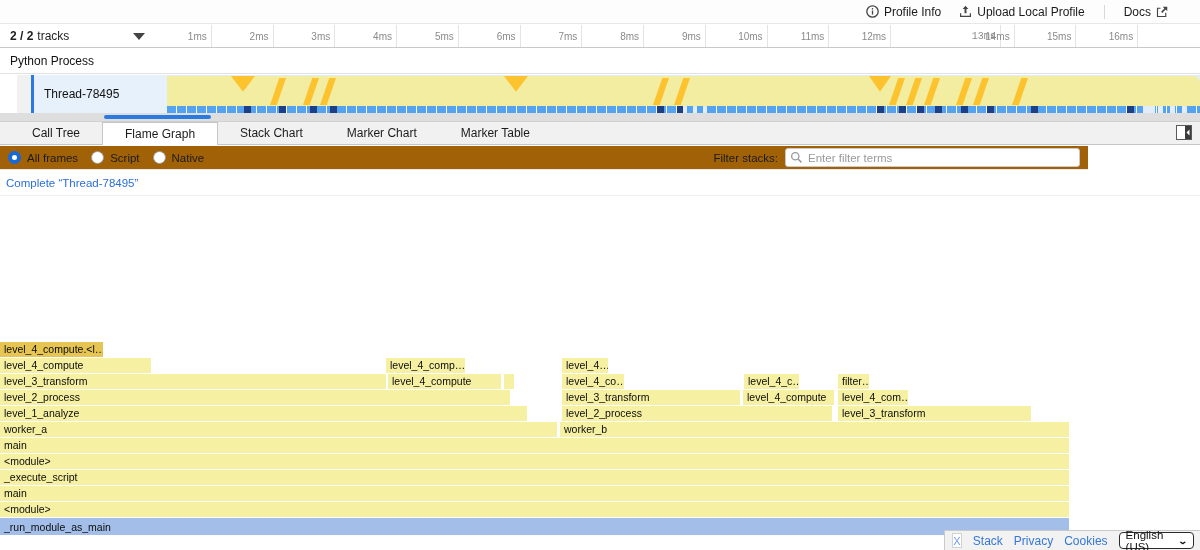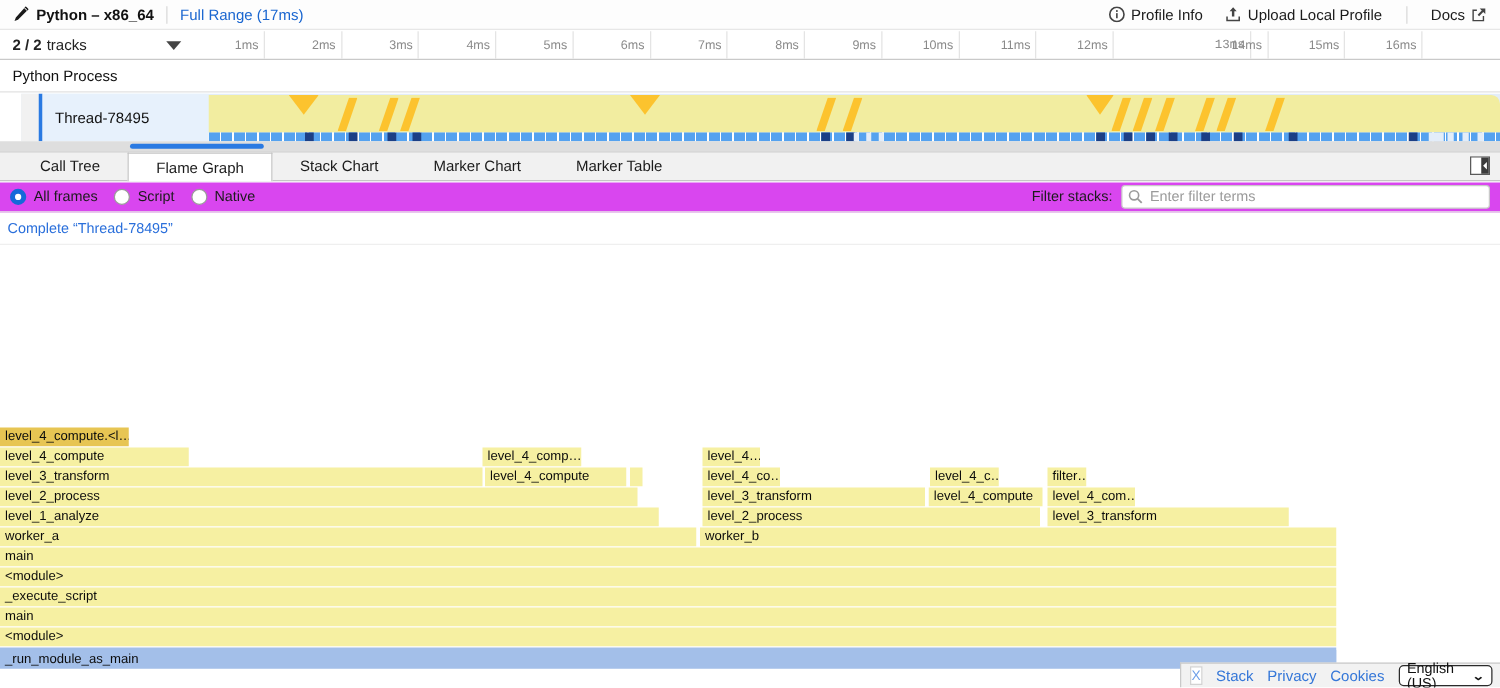--- a/index.html
+++ b/index.html
@@ -3,21 +3,21 @@
 <meta charset="utf-8">
 <style>
   * { margin:0; padding:0; box-sizing:border-box; }
   html,body { width:1200px; height:550px; font-family:"Liberation Sans", sans-serif; background:#fff; overflow:hidden; }
   .app { position:relative; width:1200px; height:550px; background:#fff; }
 
   
   .topbar { position:absolute; top:0; left:0; width:1200px; height:24px; background:#fdfdfd;
             border-bottom:1px solid #e7e7e7; display:flex; align-items:center; font-size:12px; }
   .topbar .left { display:flex; align-items:center; padding-left:10px; }
-  .topbar .right { margin-left:auto; display:flex; align-items:center; padding-right:2px; color:#1b1b1b; }
+  .topbar .right { margin-left:auto; display:flex; align-items:center; padding-right:23px; color:#1b1b1b; }
   .title { font-weight:bold; color:#111; margin-left:6px; }
   .vsep { width:1px; height:14px; background:#d9d9d9; margin:0 10px; }
   .bluelink { color:#1a66d0; cursor:pointer; text-decoration:none; }
   .hbtn { display:flex; align-items:center; gap:5px; margin:0 9px; cursor:pointer; color:#1b1b1b; }
   .icon12 svg { display:block; }
 
   
   .rulerrow { position:absolute; top:25px; left:0; width:1200px; height:23px; background:#fff;
               border-bottom:1px solid #c9c9c9; }
   .trackcount { position:absolute; left:0; top:0; width:150px; height:22px; display:flex; align-items:center;
@@ -52,21 +52,21 @@
 
   
   .tabbar { position:absolute; top:121px; left:0; width:1200px; height:24px; background:#f1f1f1;
             border-top:1px solid #cfcfcf; border-bottom:1px solid #c5c5c5; display:flex; align-items:stretch; padding-left:10px; }
   .tab { position:relative; font-size:12px; color:#1b1b1b; display:flex; align-items:center;
          padding:0 22px; cursor:pointer; }
   .tab.active { background:#fff; border:1px solid #c5c5c5; border-bottom:none; margin-bottom:-1px; }
   .sidebartoggle { position:absolute; right:8px; top:4px; width:16px; height:16px; cursor:pointer; }
 
   
-  .toolbar { position:absolute; top:146px; left:0; width:1200px; height:24px; background:#d946ef;
+  .toolbar { position:absolute; top:146px; left:0; width:1088px; height:24px; background:#a16207;
              border-bottom:1px solid #e8e8e8; display:flex; align-items:center; font-size:11.5px; color:#1b1b1b; padding-left:8px; }
   .radio { display:flex; align-items:center; margin-right:13px; cursor:pointer; }
   .radio .dot { width:13px; height:13px; border-radius:50%; margin-right:6px; background:#fff; border:1px solid #9a9a9a; }
   .radio.sel .dot { border:4px solid #1669d9; }
   .filterzone { margin-left:auto; display:flex; align-items:center; padding-right:8px; }
   .filterlabel { color:#1b1b1b; margin-right:7px; }
   .filterbox { position:relative; width:295px; height:19px; }
   .filterbox input { width:295px; height:19px; border:1px solid #c9c9c9; border-radius:3px; font-size:11.5px;
                      padding:0 4px 0 22px; color:#333; font-family:"Liberation Sans",sans-serif; outline:none; }
   .filterbox input::placeholder { color:#9a9a9a; }
@@ -92,30 +92,20 @@
   .langsel { margin-left:auto; margin-right:6px; height:17px; border:1px solid #2b2b2b; border-radius:4px;
              display:flex; align-items:center; font-size:11.5px; color:#111; padding:0 6px; gap:14px; cursor:pointer; background:#fff; }
   .langsel .chev { font-size:9px; font-weight:bold; transform:scaleX(1.4); }
 </style>
 </head>
 <body>
 
 <div class="app">
 
   <div class="topbar">
-    <div class="left">
-      <span class="icon12">
-        <svg width="13" height="13" viewBox="0 0 16 16">
-            <path fill="#1b1b1b" d="M12.1 1.3l2.6 2.6-9.3 9.3L2 14.5l1.3-3.4 8.8-9.8zM13 0l-1.6 1.7 2.9 2.9L16 2.9 13 0z"></path>
-          </svg>
-      </span>
-      <span class="title">Python – x86_64</span>
-      <span class="vsep"></span>
-      <a class="bluelink">Full Range (17ms)</a>
-    </div>
     <div class="right">
       <span class="hbtn">
         <span class="icon12">
           <svg width="13" height="13" viewBox="0 0 16 16">
               <circle cx="8" cy="8" r="7" fill="none" stroke="#444" stroke-width="1.6"></circle>
               <rect x="7.2" y="6.8" width="1.6" height="5" fill="#444"></rect>
               <rect x="7.2" y="3.8" width="1.6" height="1.8" fill="#444"></rect>
             </svg>
         </span>
         <span>Profile Info</span>

